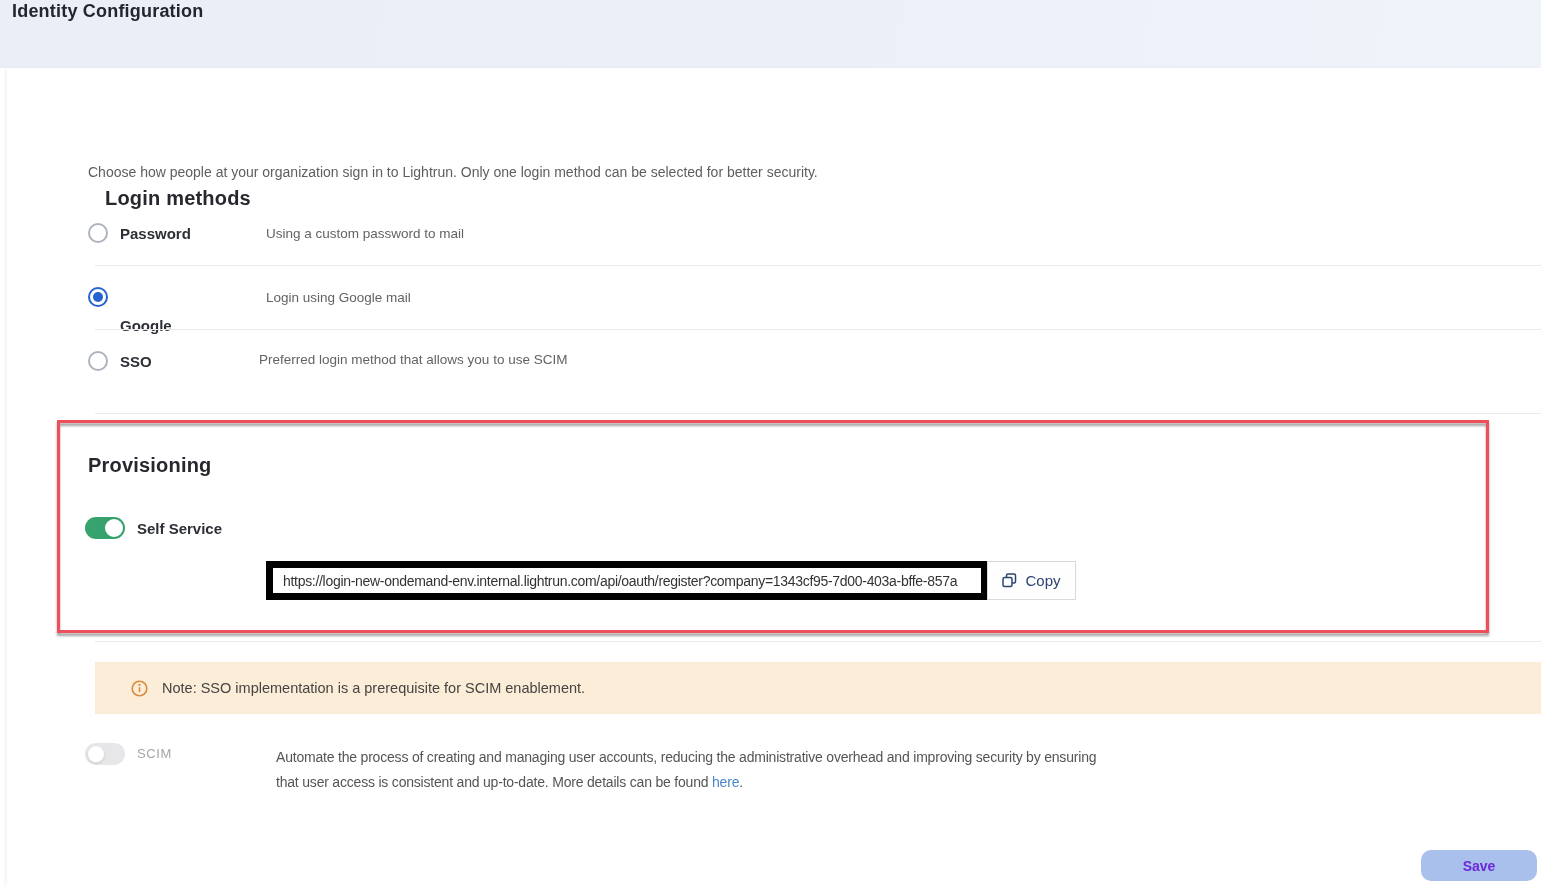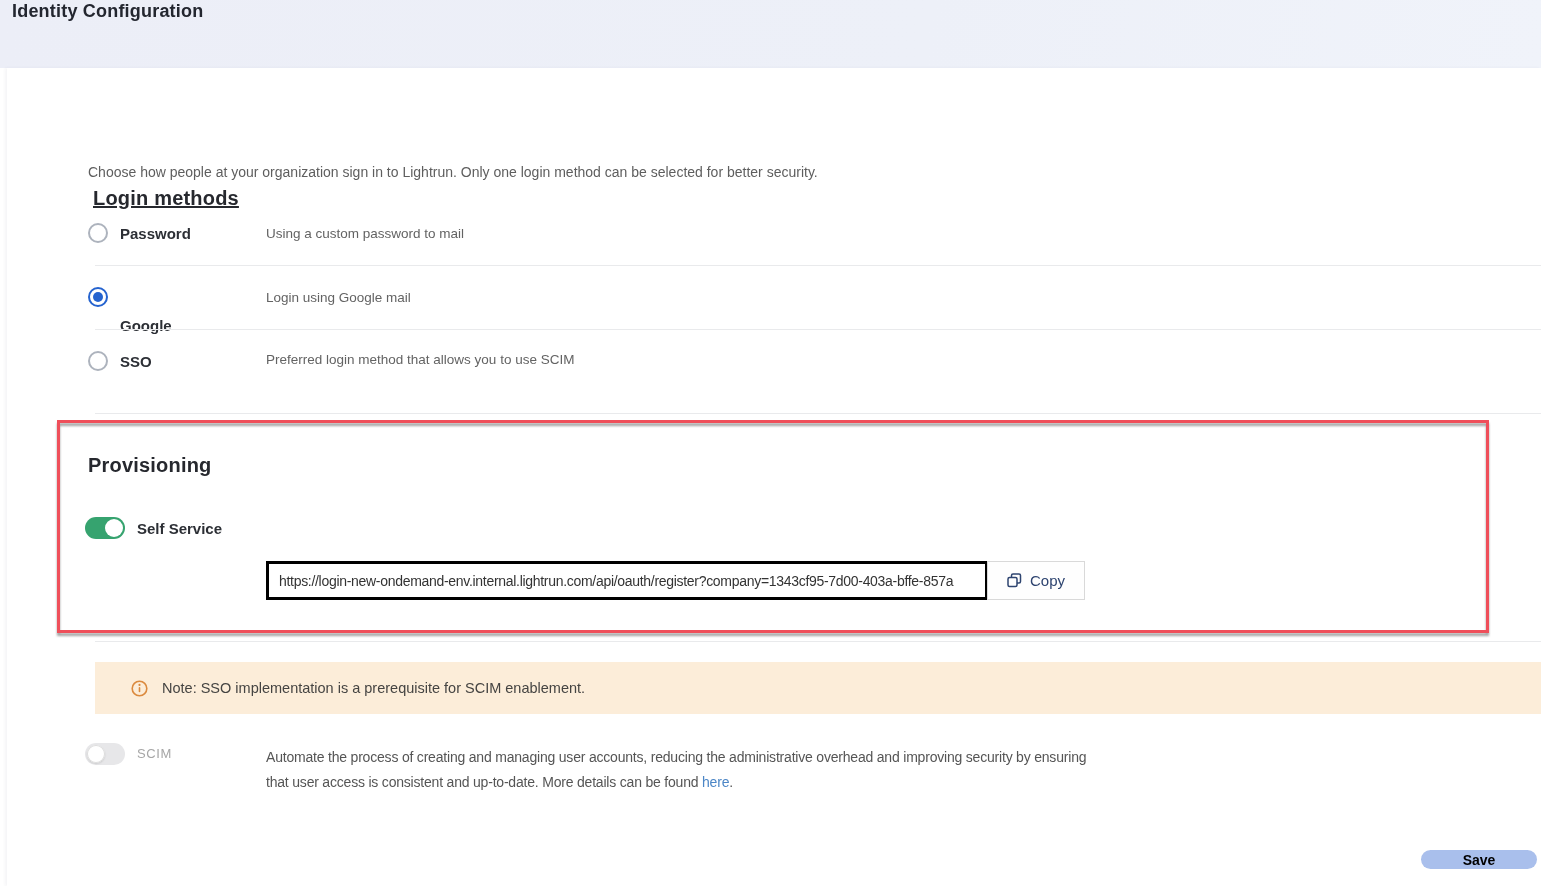--- a/index.html
+++ b/index.html
@@ -34,77 +34,77 @@
   
   .toggle { position:absolute; width:40px; height:22px; border-radius:11px; cursor:pointer; }
   .toggle .knob { position:absolute; top:2px; width:18px; height:18px; border-radius:50%; background:#fff; }
   .toggle.on  { background:#36a36f; }
   .toggle.on .knob { right:2px; }
   .toggle.off { background:#e7e7e9; }
   .toggle.off .knob { left:2px; box-shadow:0 0 0 1px #dcdcdc inset, 0 1px 2px rgba(0,0,0,.12); }
 
   
   .url-box { position:absolute; left:266px; top:561px; width:722px; height:39px;
-             border:3px solid #000000; background:#fff; display:flex; align-items:center;
+             border:7px solid #000000; background:#fff; display:flex; align-items:center;
              padding:0 10px; font-size:14px; letter-spacing:-0.3px; color:#333;
              white-space:nowrap; overflow:hidden;text-align:center; }
-  .copy-btn { position:absolute; left:987px; top:561px; width:98px; height:39px;
+  .copy-btn { position:absolute; left:987px; top:561px; width:89px; height:39px;
               border:1px solid #d9d9d9; background:#fefefe; display:flex; align-items:center;
               justify-content:center; gap:8px; cursor:pointer;
               font-size:15px; color:#2e4470; }
 
   
   .note { position:absolute; left:88px; right:0; top:662px; height:52px; background:#fcedd9;
           display:flex; align-items:center; padding-left:36px; }
   .note-icon { margin-right:14px; display:flex; }
   .note-text { font-size:14.5px; color:#454442; }
 
   
   .scim-label { position:absolute; left:137px; top:746px; font-size:13px; color:#a6a6a6; letter-spacing:.6px; }
   .scim-desc { position:absolute; left:266px; top:745px; font-size:14px; letter-spacing:-0.2px;
                color:#555; line-height:24.5px; }
   .link { color:#4c86c6; text-decoration:none; cursor:pointer; }
 
   
-  .save-btn { position:absolute; left:1421px; top:850px; width:116px; height:19px;
-              background:#a9bfec; border:none; border-radius:10px; color:#000000;
+  .save-btn { position:absolute; left:1421px; top:850px; width:116px; height:31px;
+              background:#a9bfec; border:none; border-radius:10px; color:#6d28d9;
               font-size:14px; font-weight:600; font-family:"Liberation Sans",sans-serif; cursor:default; }
 
   
   .annotation { position:absolute; left:57px; top:420px; width:1432px; height:213px;
                 border:3px solid #ef4f5a; background:transparent; pointer-events:none;
                 filter:drop-shadow(0 3px 1px rgba(90,90,90,.55)); z-index:40; }
 </style>
 </head>
 <body>
 
 <div class="stage">
 
   <div class="header">
     <div class="page-title">Identity Configuration</div>
   </div>
 
   <div class="card">
 
-    <div class="section-heading" style="left:86px; top:119px;text-decoration:underline;">Login methods</div>
+    <div class="section-heading" style="left:98px; top:119px;">Login methods</div>
     <div class="section-desc" style="left:81px; top:96px;">Choose how people at your organization sign in to Lightrun. Only one login method can be selected for better security.</div>
 
     <div class="radio" style="left:81px; top:155px;"></div>
     <div class="row-label" style="left:113px; top:157px;">Password</div>
     <div class="row-desc" style="left:259px; top:158px;">Using a custom password to mail</div>
     <div class="divider" style="top:197px;"></div>
 
     <div class="radio selected" style="left:81px; top:219px;"></div>
     <div class="row-label" style="left:113px; top:229px;margin-top:20px;">Google</div>
     <div class="row-desc" style="left:259px; top:222px;">Login using Google mail</div>
     <div class="divider" style="top:261px;"></div>
 
     <div class="radio" style="left:81px; top:283px;"></div>
     <div class="row-label" style="left:113px; top:285px;">SSO</div>
-    <div class="row-desc" style="left:259px; top:284px;">Preferred login method that allows you to use SCIM</div>
+    <div class="row-desc" style="left:252px; top:284px;">Preferred login method that allows you to use SCIM</div>
     <div class="divider" style="top:345px;"></div>
 
     <div class="section-heading" style="left:81px; top:386px;">Provisioning</div>
 
     <div class="toggle on" style="left:78px; top:449px;">
       <span class="knob"></span>
     </div>
     <div class="row-label" style="left:130px; top:452px;">Self Service</div>
 
     <div class="url-box" style="left:259px; top:493px;">
@@ -130,21 +130,21 @@
           <rect x="7.7" y="7.1" width="1.6" height="5.2" rx="0.8" fill="#db8a3e"></rect>
         </svg>
       </span>
       <span class="note-text">Note: SSO implementation is a prerequisite for SCIM enablement.</span>
     </div>
 
     <div class="toggle off" style="left:78px; top:675px;">
       <span class="knob"></span>
     </div>
     <div class="scim-label" style="left:130px; top:678px; position:absolute;">SCIM</div>
-    <div class="scim-desc" style="left:259px; top:677px;">
+    <div class="scim-desc" style="left:269px; top:677px;">
       <div>Automate the process of creating and managing user accounts, reducing the administrative overhead and improving security by ensuring</div>
       <div>
         <span>that user access is consistent and up-to-date. More details can be found</span>
         <a class="link">here</a><span>.</span>
       </div>
     </div>
 
     <button class="save-btn" style="left:1414px; top:782px;">Save</button>
   </div>
 

